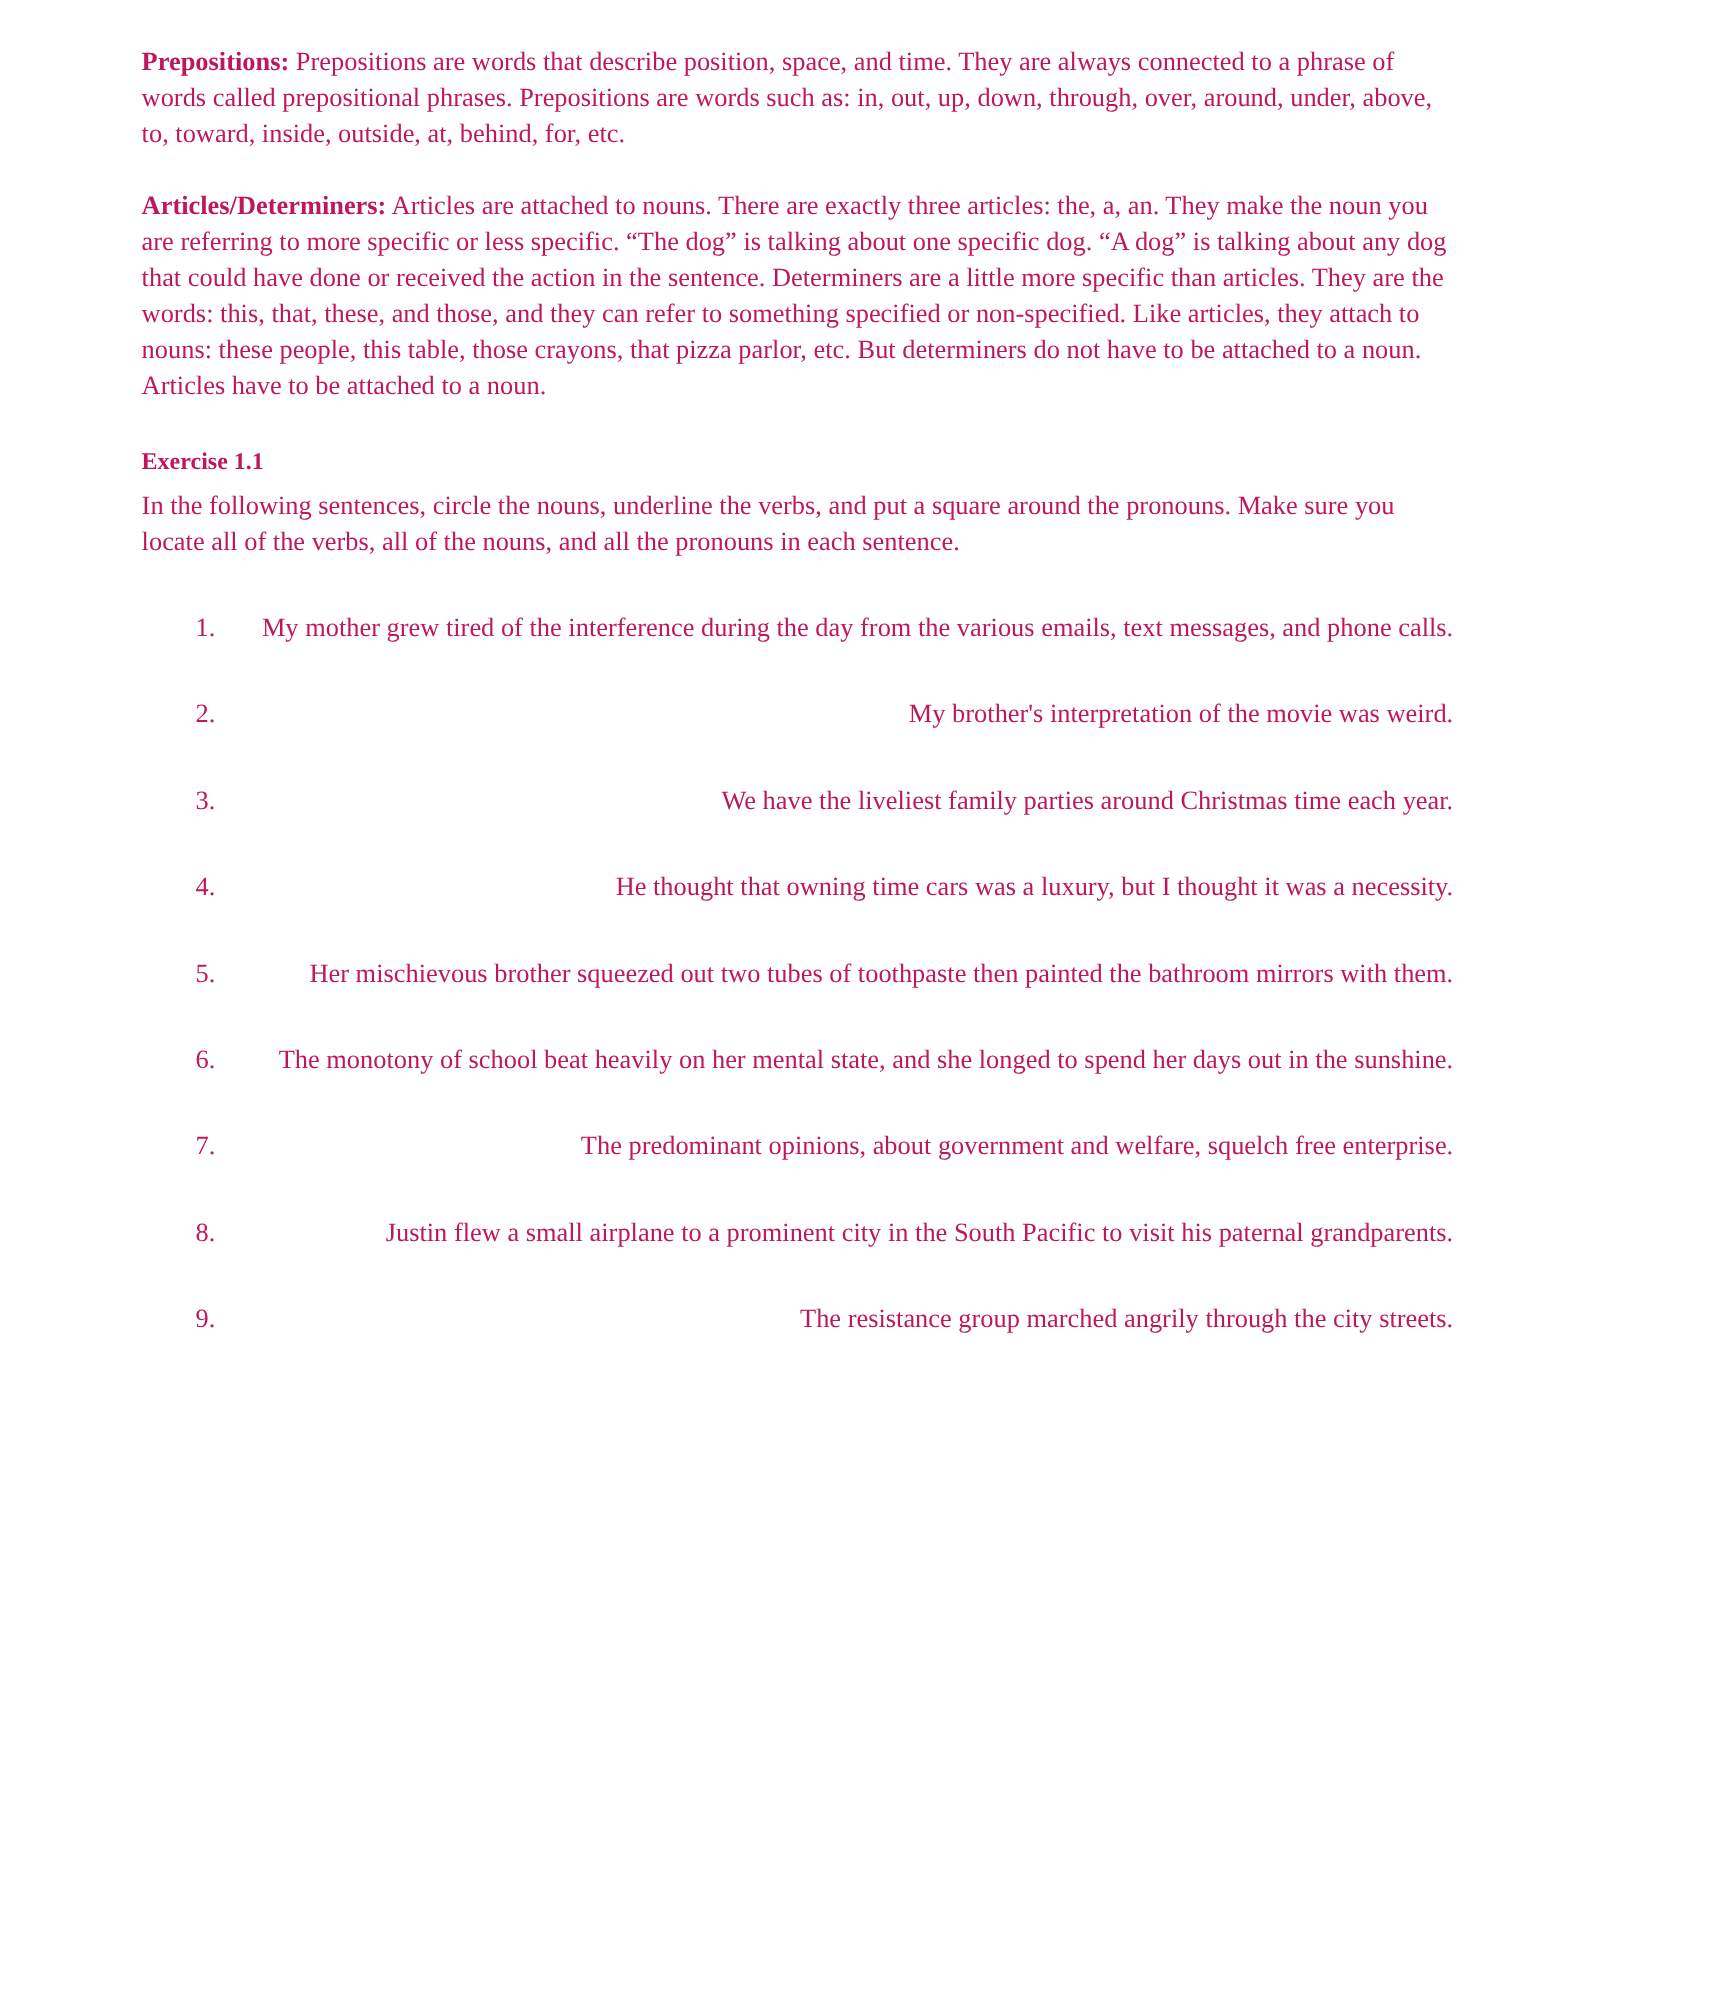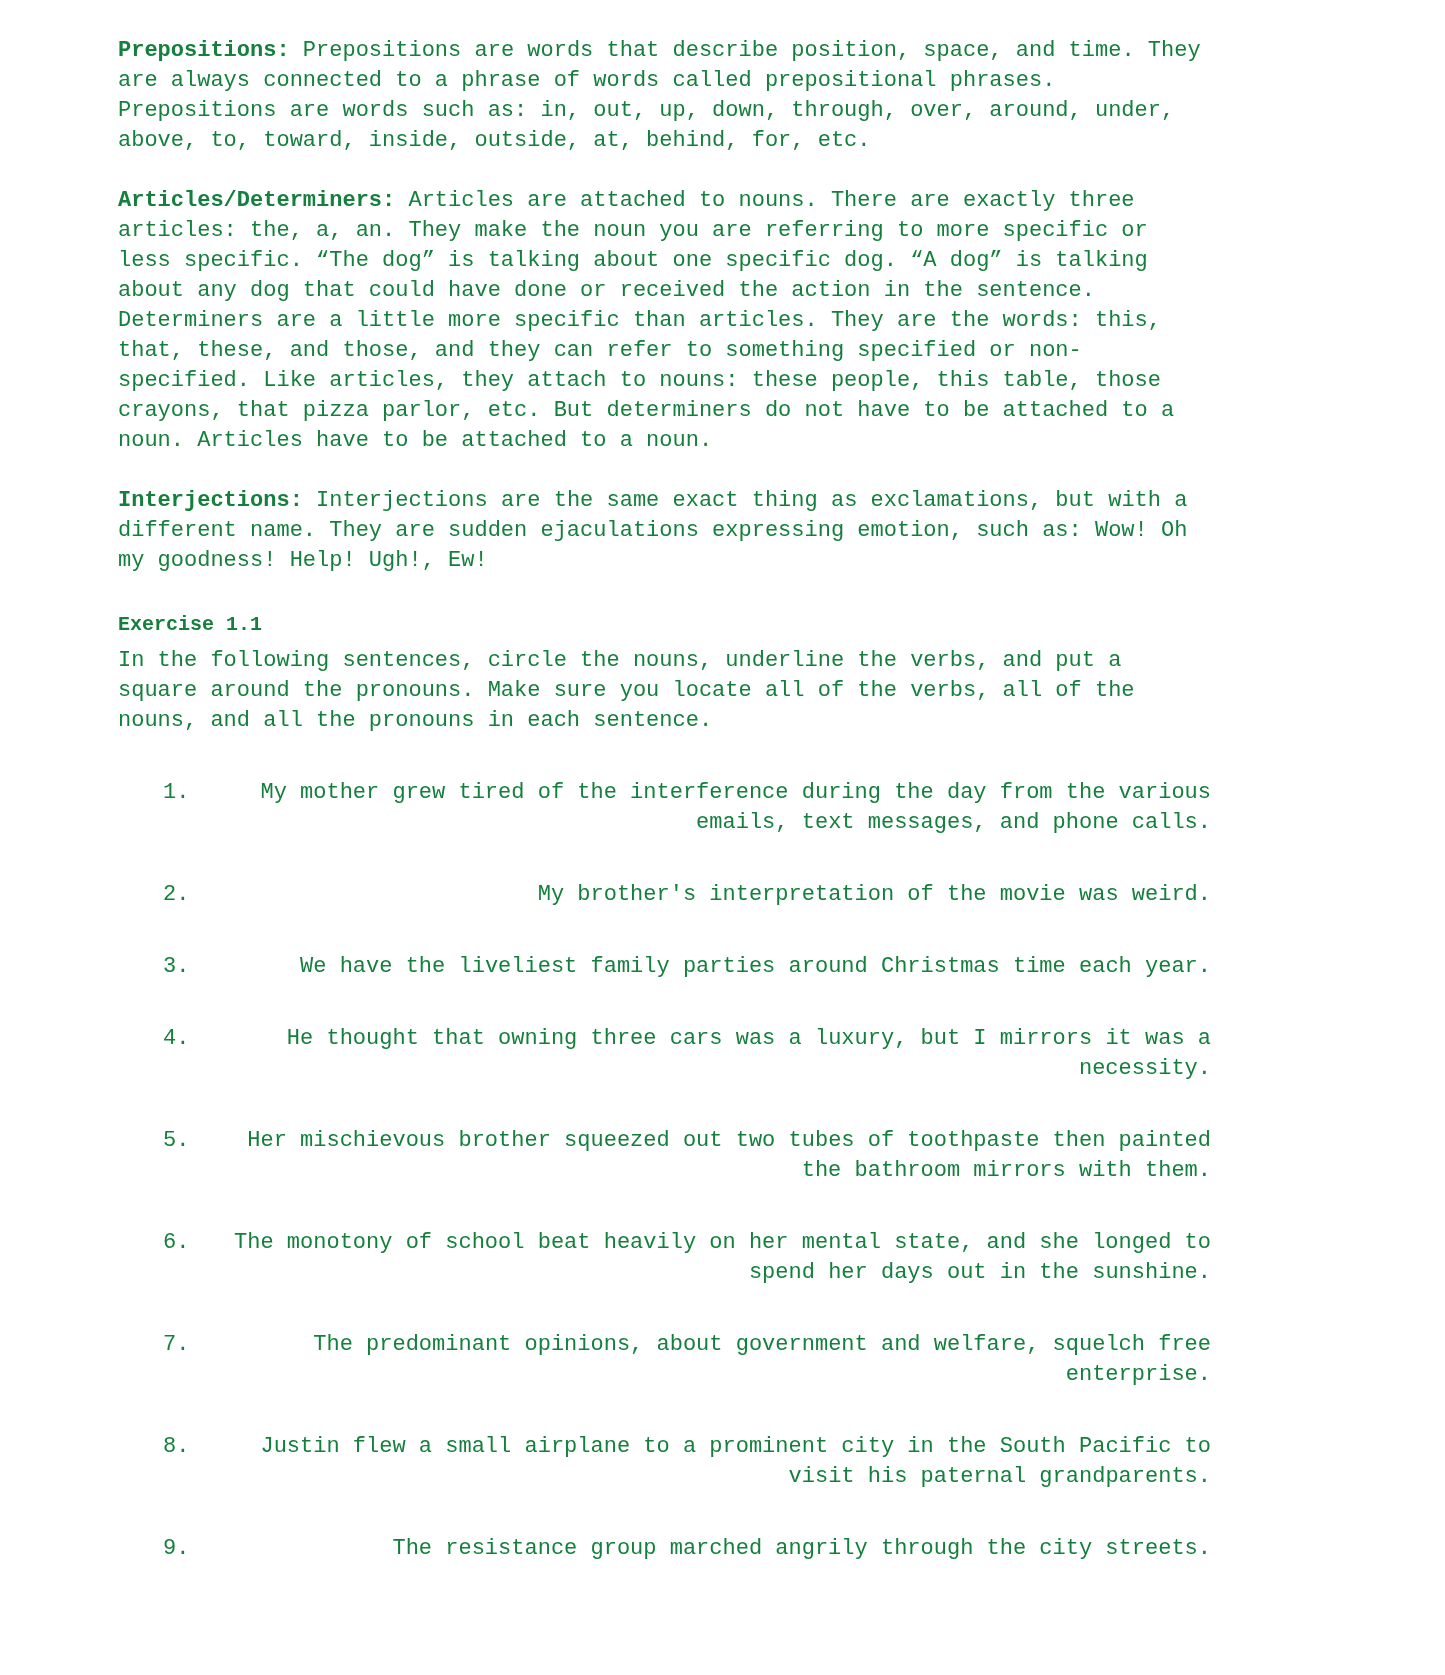--- a/index.html
+++ b/index.html
@@ -6,22 +6,22 @@
     margin: 0;
     padding: 0;
     background: #ffffff;
   }
   .page {
     position: relative;
     width: 1445px;
     height: 1675px;
     box-sizing: border-box;
     background: #ffffff;
-    color: #15803d;
-    font-family: Liberation Mono, monospace;
+    color: #be185d;
+    font-family: Liberation Serif, serif;
     font-size: 22px;
     line-height: 30px;
     padding: 36px 234px 0 118px;
     overflow: hidden;
   }
   .para {
     margin: 0 0 30px 0;
   }
   .para .label {
     font-weight: bold;
@@ -55,21 +55,20 @@
 </style>
 </head>
 <body>
 
 <div class="page">
 
   <p class="para"><span class="label">Prepositions:</span><span> Prepositions are words that describe position, space, and time. They are always connected to a phrase of words called prepositional phrases. Prepositions are words such as: in, out, up, down, through, over, around, under, above, to, toward, inside, outside, at, behind, for, etc.</span></p>
 
   <p class="para"><span class="label">Articles/Determiners:</span><span> Articles are attached to nouns. There are exactly three articles: the, a, an. They make the noun you are referring to more specific or less specific. “The dog” is talking about one specific dog. “A dog” is talking about any dog that could have done or received the action in the sentence. Determiners are a little more specific than articles. They are the words: this, that, these, and those, and they can refer to something specified or non-specified. Like articles, they attach to nouns: these people, this table, those crayons, that pizza parlor, etc. But determiners do not have to be attached to a noun. Articles have to be attached to a noun.</span></p>
 
-  <p class="para"><span class="label">Interjections:</span><span> Interjections are the same exact thing as exclamations, but with a different name. They are sudden ejaculations expressing emotion, such as: Wow! Oh my goodness! Help! Ugh!, Ew!</span></p>
 
   <div class="h1">Exercise 1.1</div>
 
   <p class="para instructions">In the following sentences, circle the nouns, underline the verbs, and put a square around the pronouns. Make sure you locate all of the verbs, all of the nouns, and all the pronouns in each sentence.</p>
 
   <div class="list">
 
     <div class="list-item">
       <span class="num">1.</span>
       <span class="txt">My mother grew tired of the interference during the day from the various emails, text messages, and phone calls.</span>
@@ -80,21 +79,21 @@
       <span class="txt">My brother's interpretation of the movie was weird.</span>
     </div>
 
     <div class="list-item">
       <span class="num">3.</span>
       <span class="txt">We have the liveliest family parties around Christmas time each year.</span>
     </div>
 
     <div class="list-item">
       <span class="num">4.</span>
-      <span class="txt">He thought that owning three cars was a luxury, but I mirrors it was a necessity.</span>
+      <span class="txt">He thought that owning time cars was a luxury, but I thought it was a necessity.</span>
     </div>
 
     <div class="list-item">
       <span class="num">5.</span>
       <span class="txt">Her mischievous brother squeezed out two tubes of toothpaste then painted the bathroom mirrors with them.</span>
     </div>
 
     <div class="list-item">
       <span class="num">6.</span>
       <span class="txt">The monotony of school beat heavily on her mental state, and she longed to spend her days out in the sunshine.</span>

